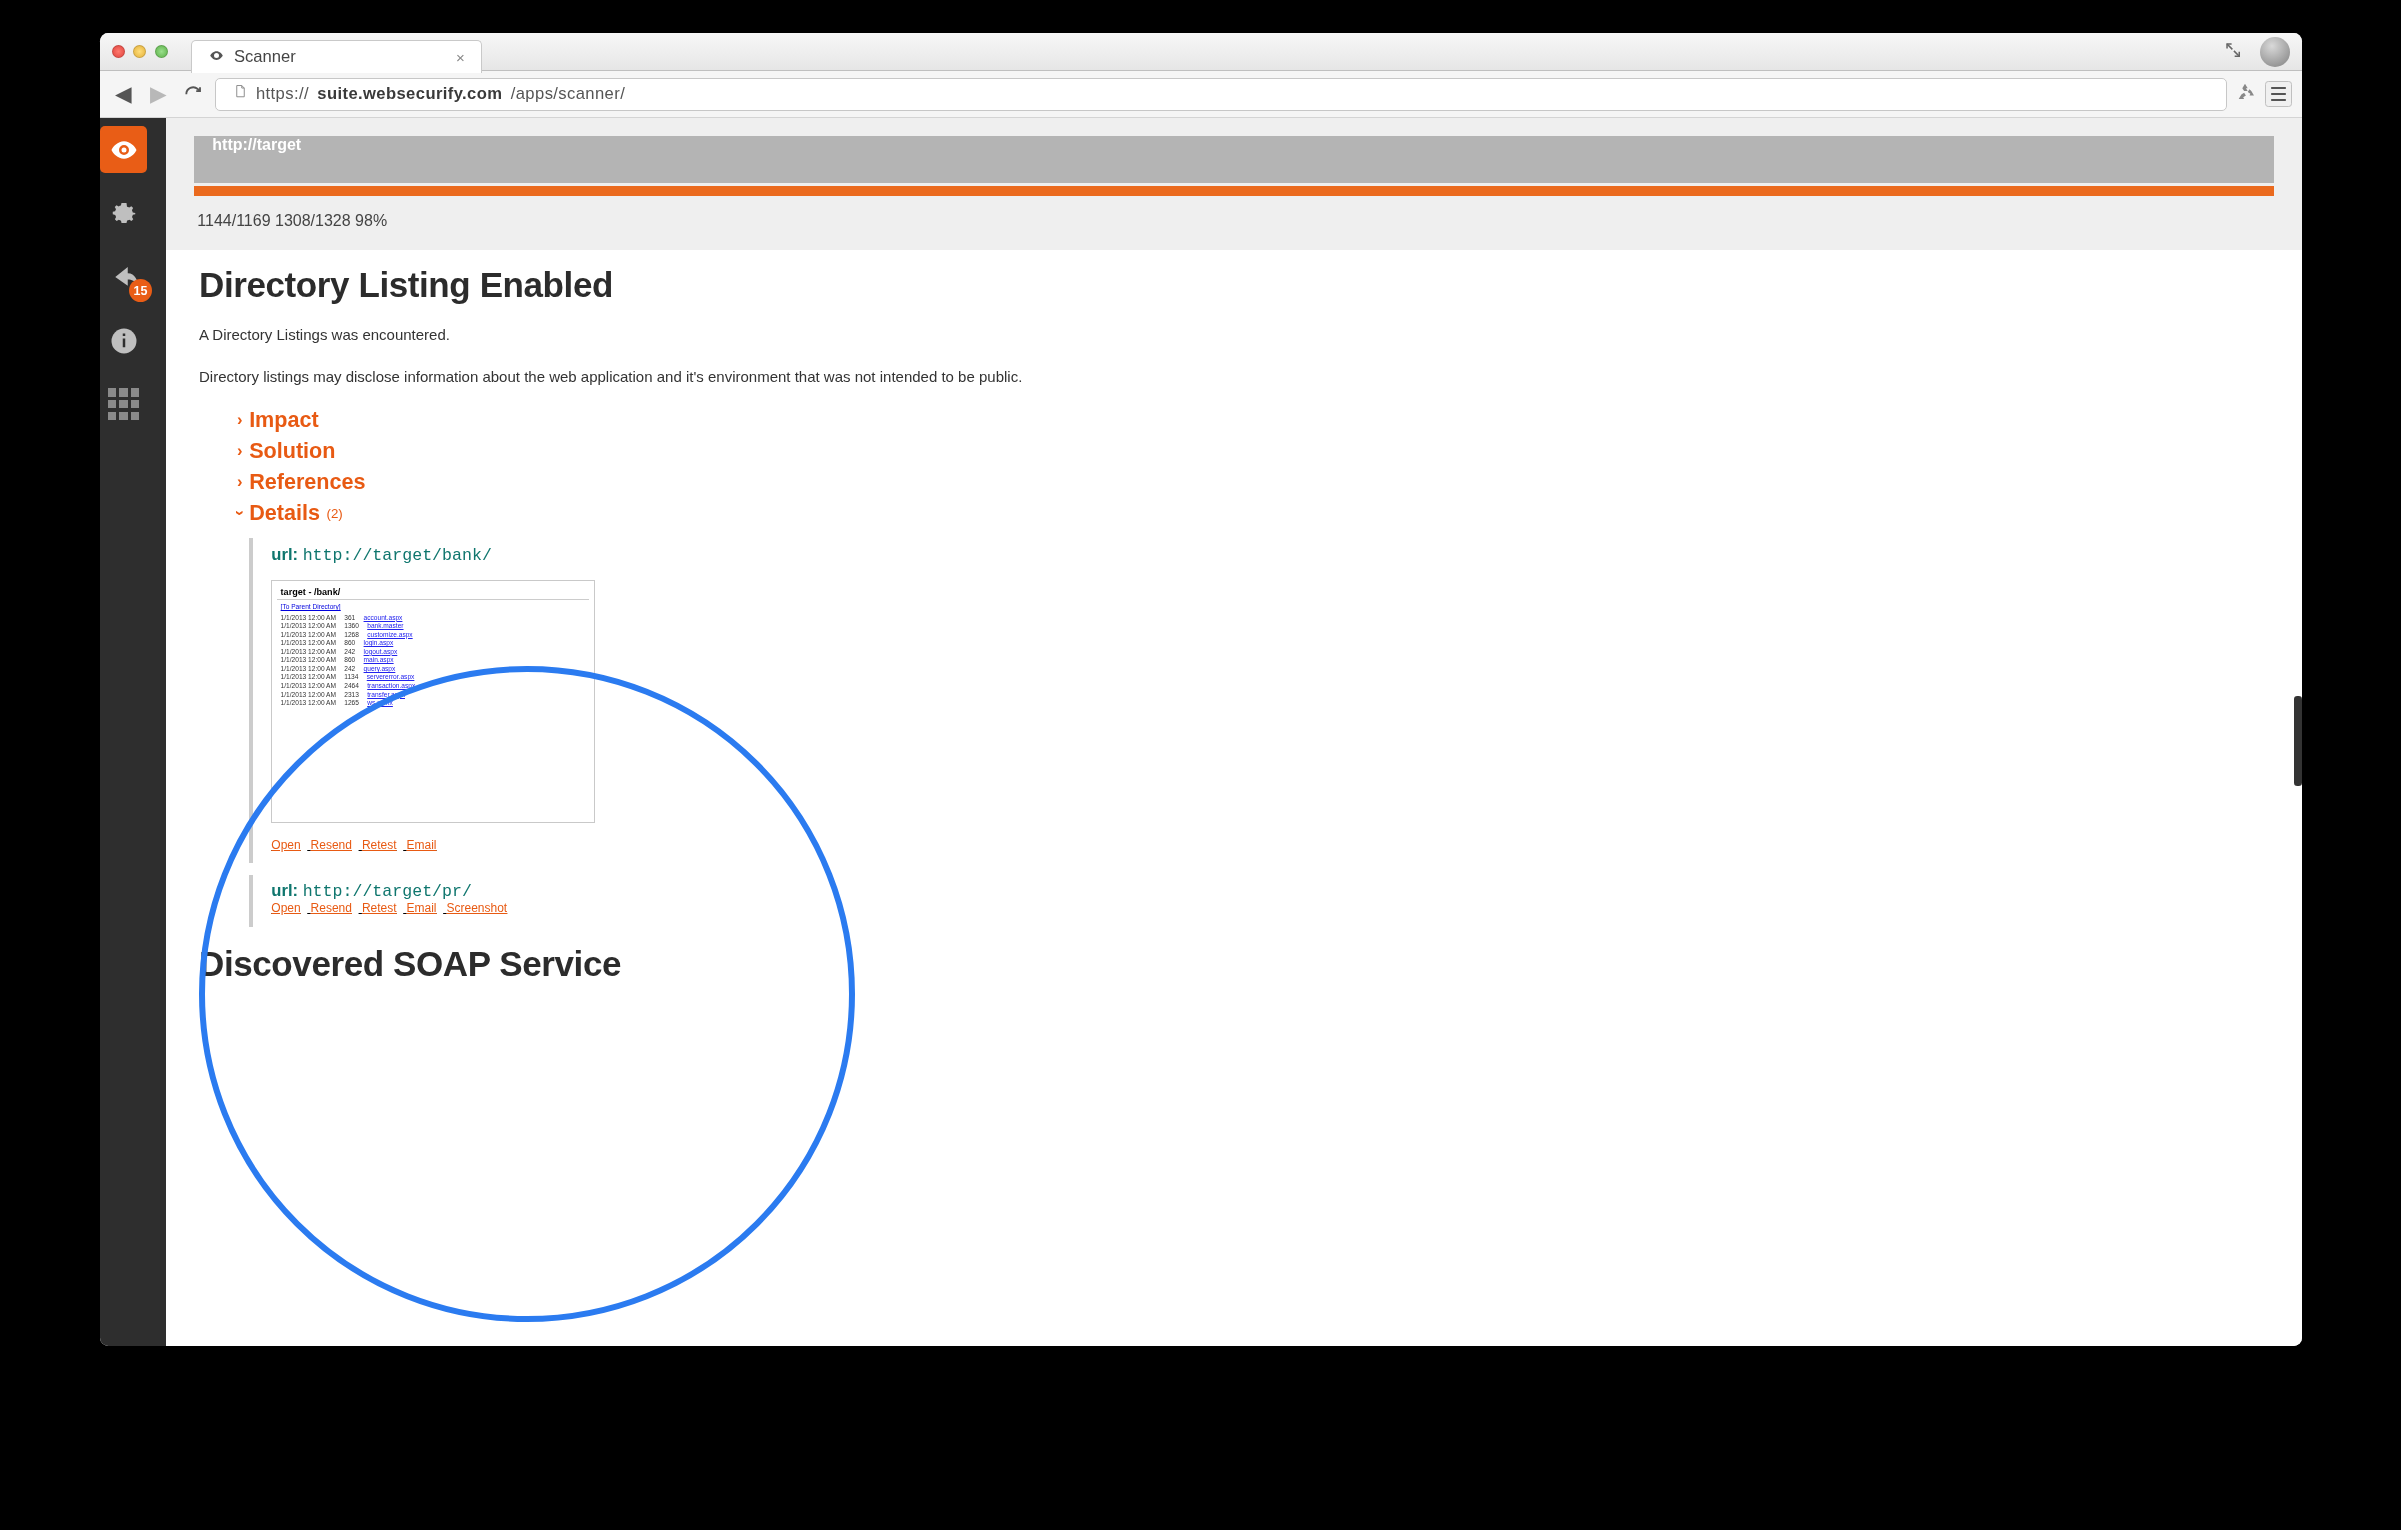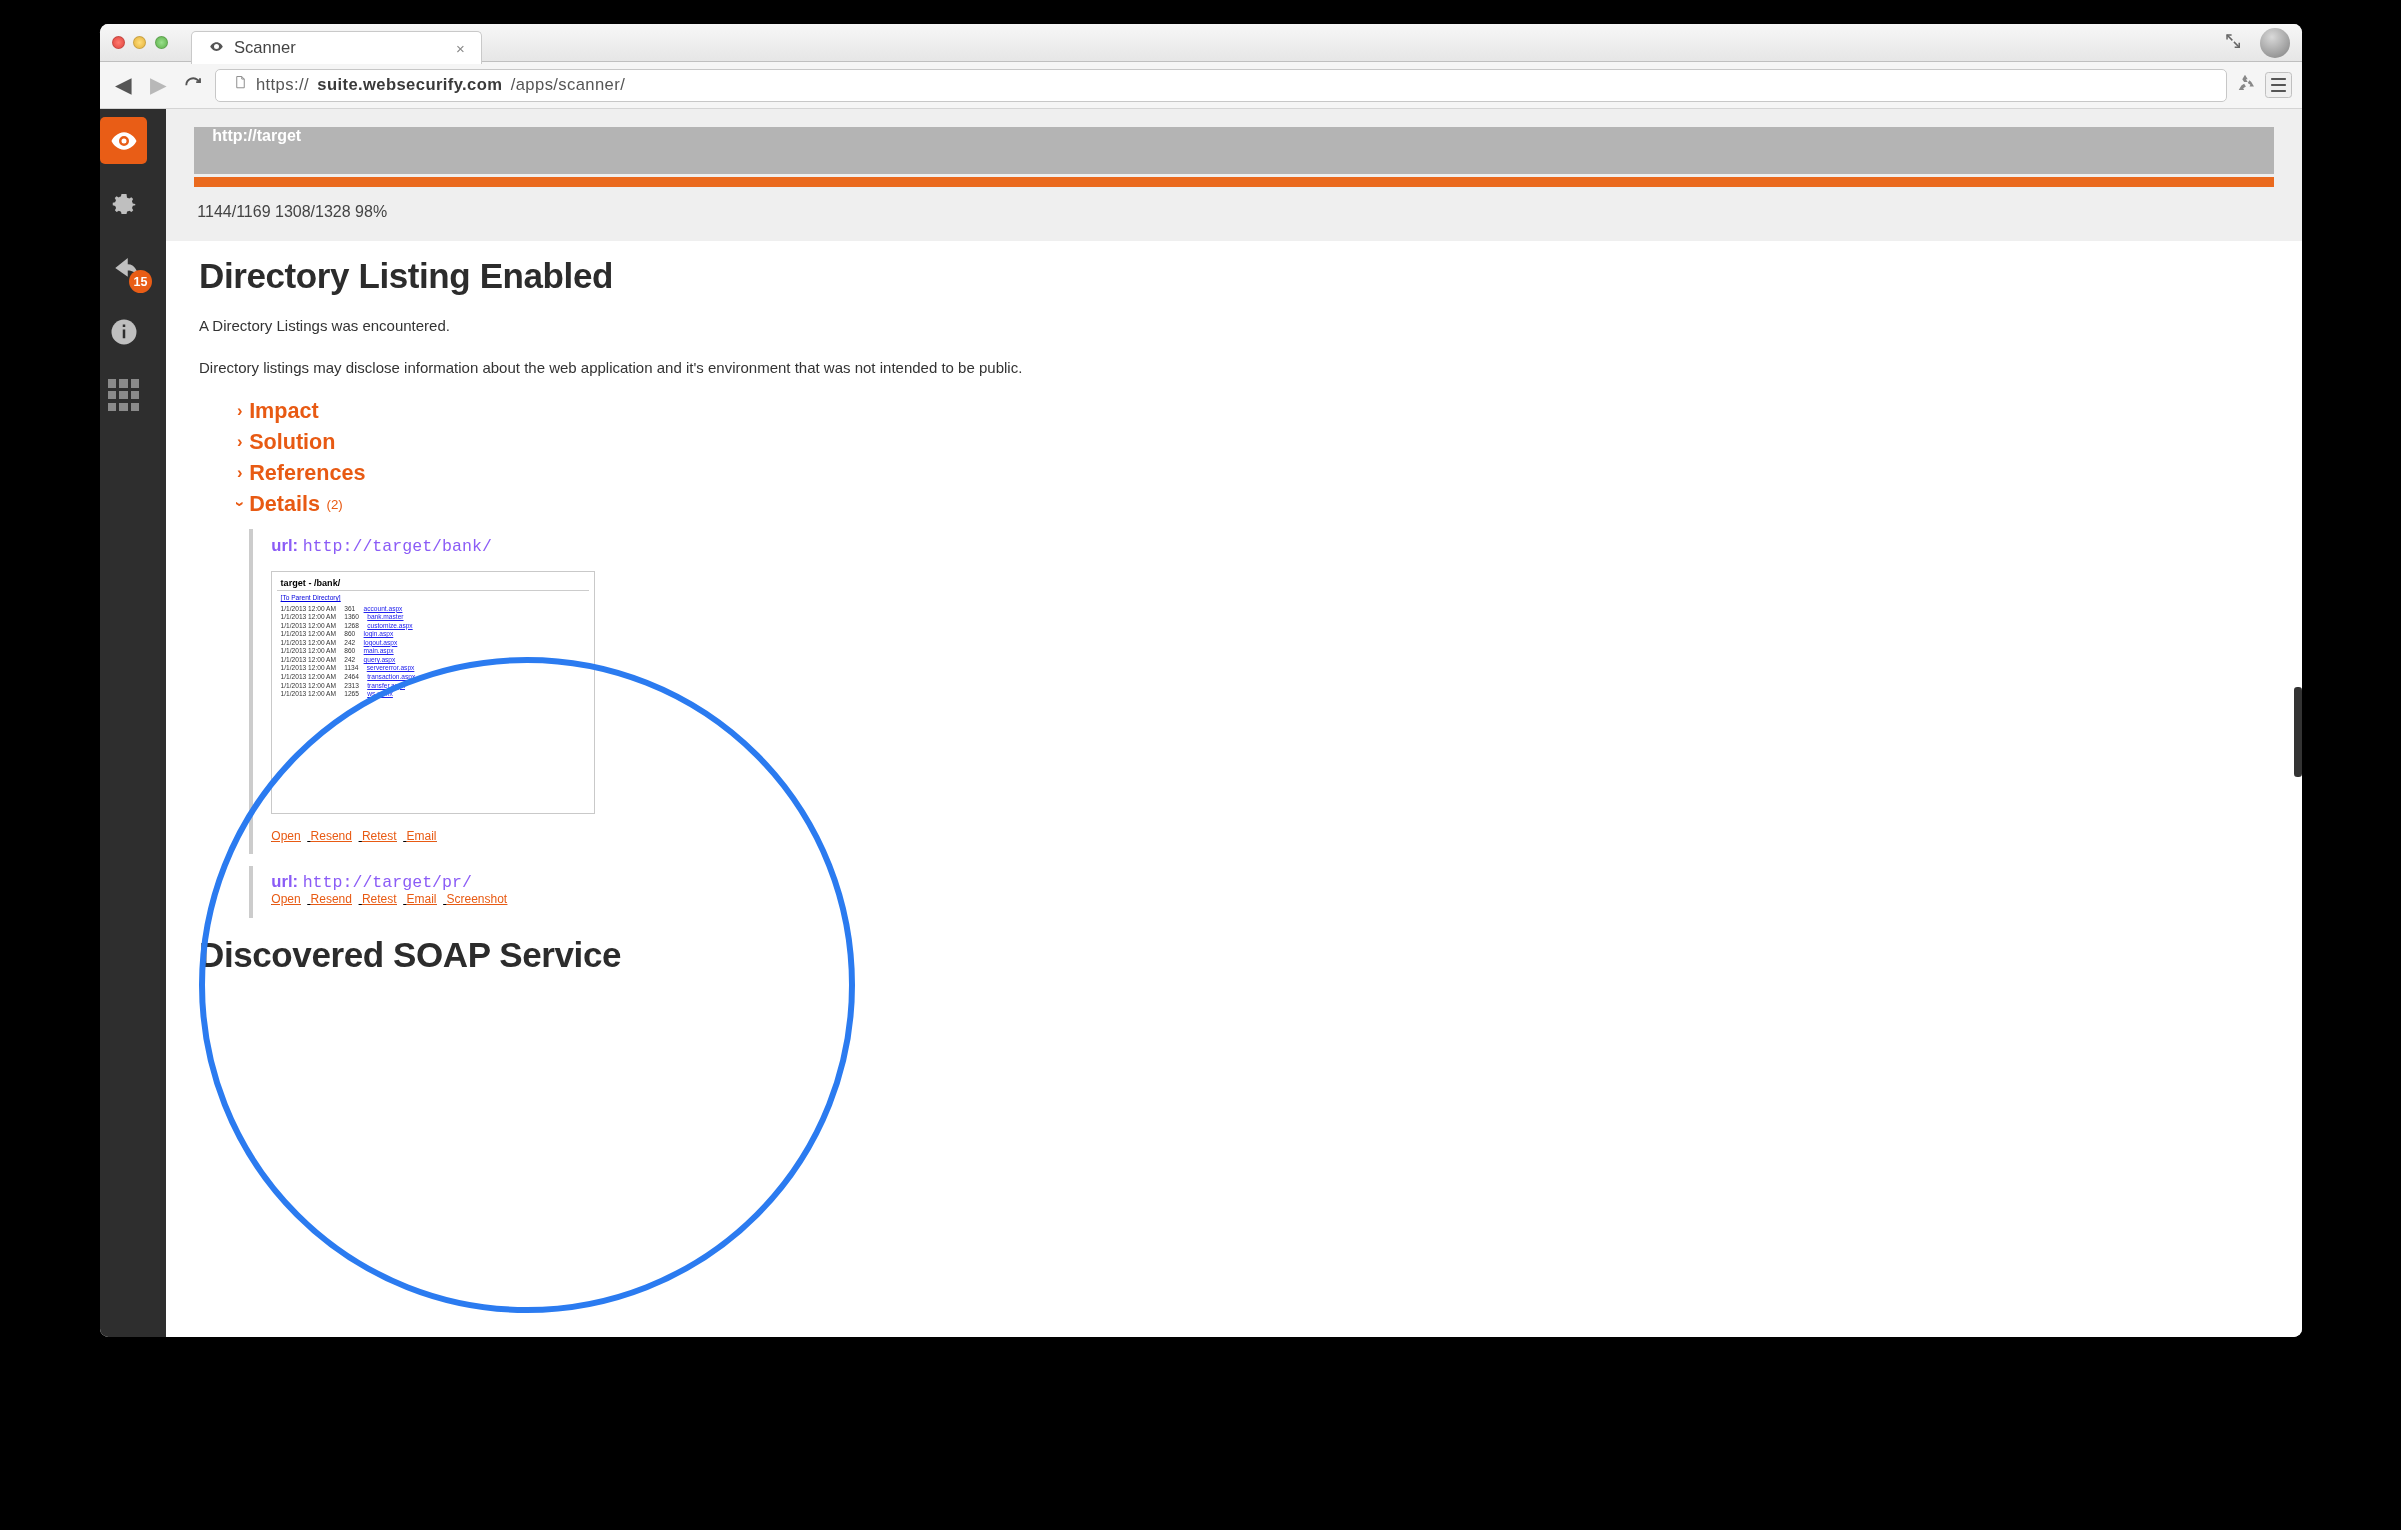--- a/index.html
+++ b/index.html
@@ -1,19 +1,19 @@
 <!DOCTYPE html>
 <html style="font-size:13.3px"><head>
 <meta charset="utf-8">
 <style>
   * { box-sizing: border-box; margin: 0; padding: 0; }
   html, body { width: 100%; height: 100%; background: #000; font-family: -apple-system, "Helvetica Neue", Arial, sans-serif; }
   .stage { width: 2401px; height: 1531px; position: relative; background: #000; }
   .window {
-    position: absolute; left: 100px; top: 24px; width: 2202px; height: 1313px;
+    position: absolute; left: 100px; top: 33px; width: 2202px; height: 1313px;
     background: #f5f5f5; border-radius: 8.3px; box-shadow: 0 33px 66px rgba(0,0,0,0.6);
     overflow: hidden; display: flex; flex-direction: column;
   }
   
   .titlebar { height: 38px; background: linear-gradient(#f7f7f7,#e6e6e6); border-bottom: 0.8px solid #bfbfbf; display: flex; align-items: center; padding: 0 11.6px; }
   .traffic { display: flex; gap: 8.3px; padding-right: 13.3px; }
   .traffic .dot { width: 13.3px; height: 13.3px; border-radius: 50%; }
   .dot.red { background: radial-gradient(#ff7a6f,#e0443e); border:0.8px solid rgba(0,0,0,.15);}
   .dot.yellow { background: radial-gradient(#ffde7a,#e4b13b); border:0.8px solid rgba(0,0,0,.15);}
   .dot.green { background: radial-gradient(#9ae08c,#5db14a); border:0.8px solid rgba(0,0,0,.15);}
@@ -52,21 +52,21 @@
   .target-stats{font-size:16px;color:#444;padding:16.6px 0 20px 3.3px;}
   .section{padding:15px 33px;}
   h1.finding{font-size:35px;font-weight:700;color:#2c2c2c;letter-spacing:-0.4px;font-family:"DIN Condensed","Arial Narrow",Arial,sans-serif;margin-bottom:18.3px;}
   p.desc{font-size:15px;color:#333;margin:19px 0;line-height:1.5;}
   .exp-list{margin:18.3px 0 0 38px;}
   .exp-item{display:flex;align-items:center;gap:6.6px;color:#e85a13;font-size:21.6px;font-weight:700;margin:5px 0;font-family:"DIN Condensed","Arial Narrow",Arial,sans-serif;}
   .exp-item .chev{font-size:16.6px;font-weight:900;}
   .exp-item sup{font-size:13.3px;font-weight:400;}
   .details-body{margin:8.3px 0 0 50px;}
   .det-block{border-left:4.2px solid #ccc;padding:6.6px 0 11.6px 18.3px;margin:11.6px 0;}
-  .det-label{font-size:16.6px;color:#8b5cf6;}
+  .det-label{font-size:16.6px;color:#0f766e;}
   .det-label b{font-weight:700;}
   .det-label .mono{font-family:"Courier New",monospace;font-size:16.6px;}
   .thumb{margin:15px 0;width:324px;height:243px;border:0.8px solid #c9c9c9;background:#fff;padding:5px;}
   .thumb-head{font-size:9.1px;font-weight:700;padding:1.7px 3.3px;border-bottom:0.8px solid #ccc;}
   .thumb-sub{font-size:6.6px;color:#00d;text-decoration:underline;margin-left:3.3px;margin-top:3.3px;}
   .thumb-rows{margin-top:3.3px;padding-left:3.3px;}
   .thumb-row{display:flex;gap:8.3px;font-size:6.6px;color:#333;line-height:1.3;}
   .thumb-row .nm{color:#22e;text-decoration:underline;}
   .action-row{font-size:12px;text-decoration:underline;}
   .action-row a{color:#e85a13;text-decoration:underline;margin-right:6.6px;}

